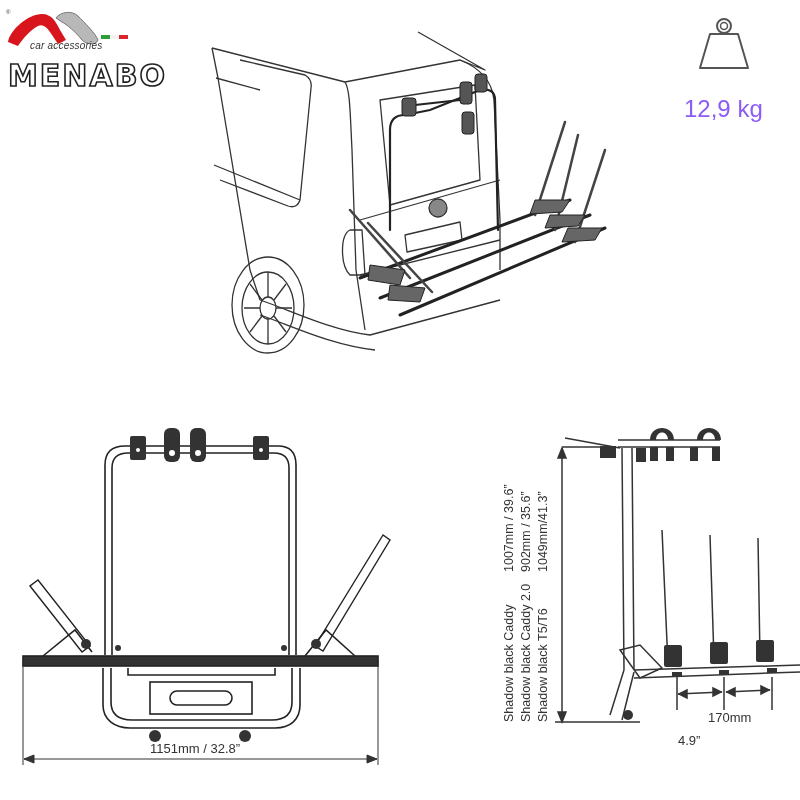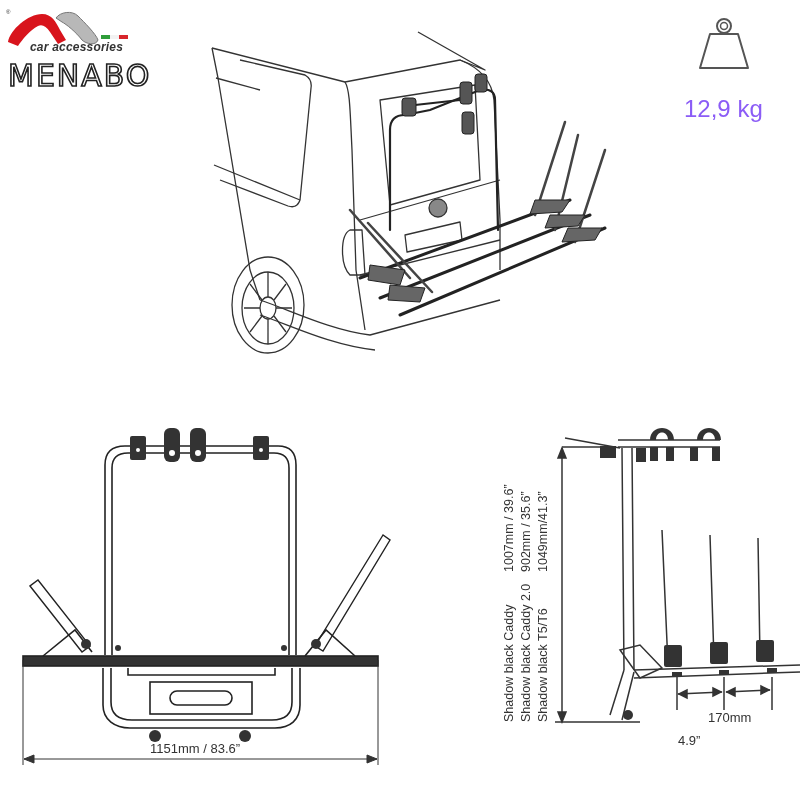--- a/index.html
+++ b/index.html
@@ -1,20 +1,20 @@
 <!DOCTYPE html>
 <html><head>
 <meta charset="utf-8">
 <style>
   html, body { margin:0; padding:0; background:#ffffff; }
   body { width:800px; height:800px; position:relative; overflow:hidden; font-family:"Liberation Sans", sans-serif; color:#222; }
   .abs { position:absolute; }
   .logo-box { left:0; top:0; width:165px; height:105px; }
-  .logo-tag { left:30px; top:40px; font-size:12px; font-style:italic; font-weight:bold; color:#333; letter-spacing:0.2px; text-transform:lowercase; }
-  .logo-brand { left:8px; top:58px; font-size:30px; font-family:"DejaVu Sans", sans-serif; font-weight:normal; letter-spacing:2px; color:#fff; -webkit-text-stroke:1.6px #222; }
+  .logo-tag { left:30px; top:40px; font-size:10px; font-style:italic; font-weight:normal; color:#333; letter-spacing:0.2px; text-transform:lowercase; }
+  .logo-brand { left:8px; top:58px; font-size:30px; font-family:"DejaVu Sans", sans-serif; font-weight:bold; letter-spacing:2px; color:#fff; -webkit-text-stroke:1.6px #222; }
   .weight-label { left:684px; top:95px; font-size:24px; color:#8b5cf6; }
   .dim-text { font-size:12.5px; color:#333; white-space:nowrap; }
   .rot { transform-origin:left top; transform:rotate(-90deg); }
   svg { position:absolute; }
 </style>
 </head>
 <body>
 
 <div class="abs logo-box">
   <svg width="165" height="105">
@@ -141,21 +141,21 @@
 
 <svg style="left:20px;top:660px" width="365" height="105">
   <g stroke="#333" stroke-width="1" fill="#333">
     <line x1="3" y1="0" x2="3" y2="105"></line>
     <line x1="358" y1="0" x2="358" y2="105"></line>
     <line x1="4" y1="99" x2="357" y2="99"></line>
     <path d="M4,99 L14,95 L14,103 Z"></path>
     <path d="M357,99 L347,95 L347,103 Z"></path>
   </g>
 </svg>
-<div class="abs dim-text" style="left:150px;top:741px;font-size:13px;">1151mm / 83.6”</div>
+<div class="abs dim-text" style="left:150px;top:741px;font-size:13px;">1151mm / 32.8”</div>
 
 <svg style="left:550px;top:420px" width="250" height="320" viewBox="0 0 250 320">
   <g fill="none" stroke="#333" stroke-width="1.5">
 
     <line x1="12" y1="28" x2="12" y2="302"></line>
     <path d="M12,28 L8,38 L16,38 Z" fill="#333"></path>
     <path d="M12,302 L8,292 L16,292 Z" fill="#333"></path>
     <line x1="5" y1="302" x2="90" y2="302"></line>
     <line x1="12" y1="27" x2="60" y2="27"></line>
 

